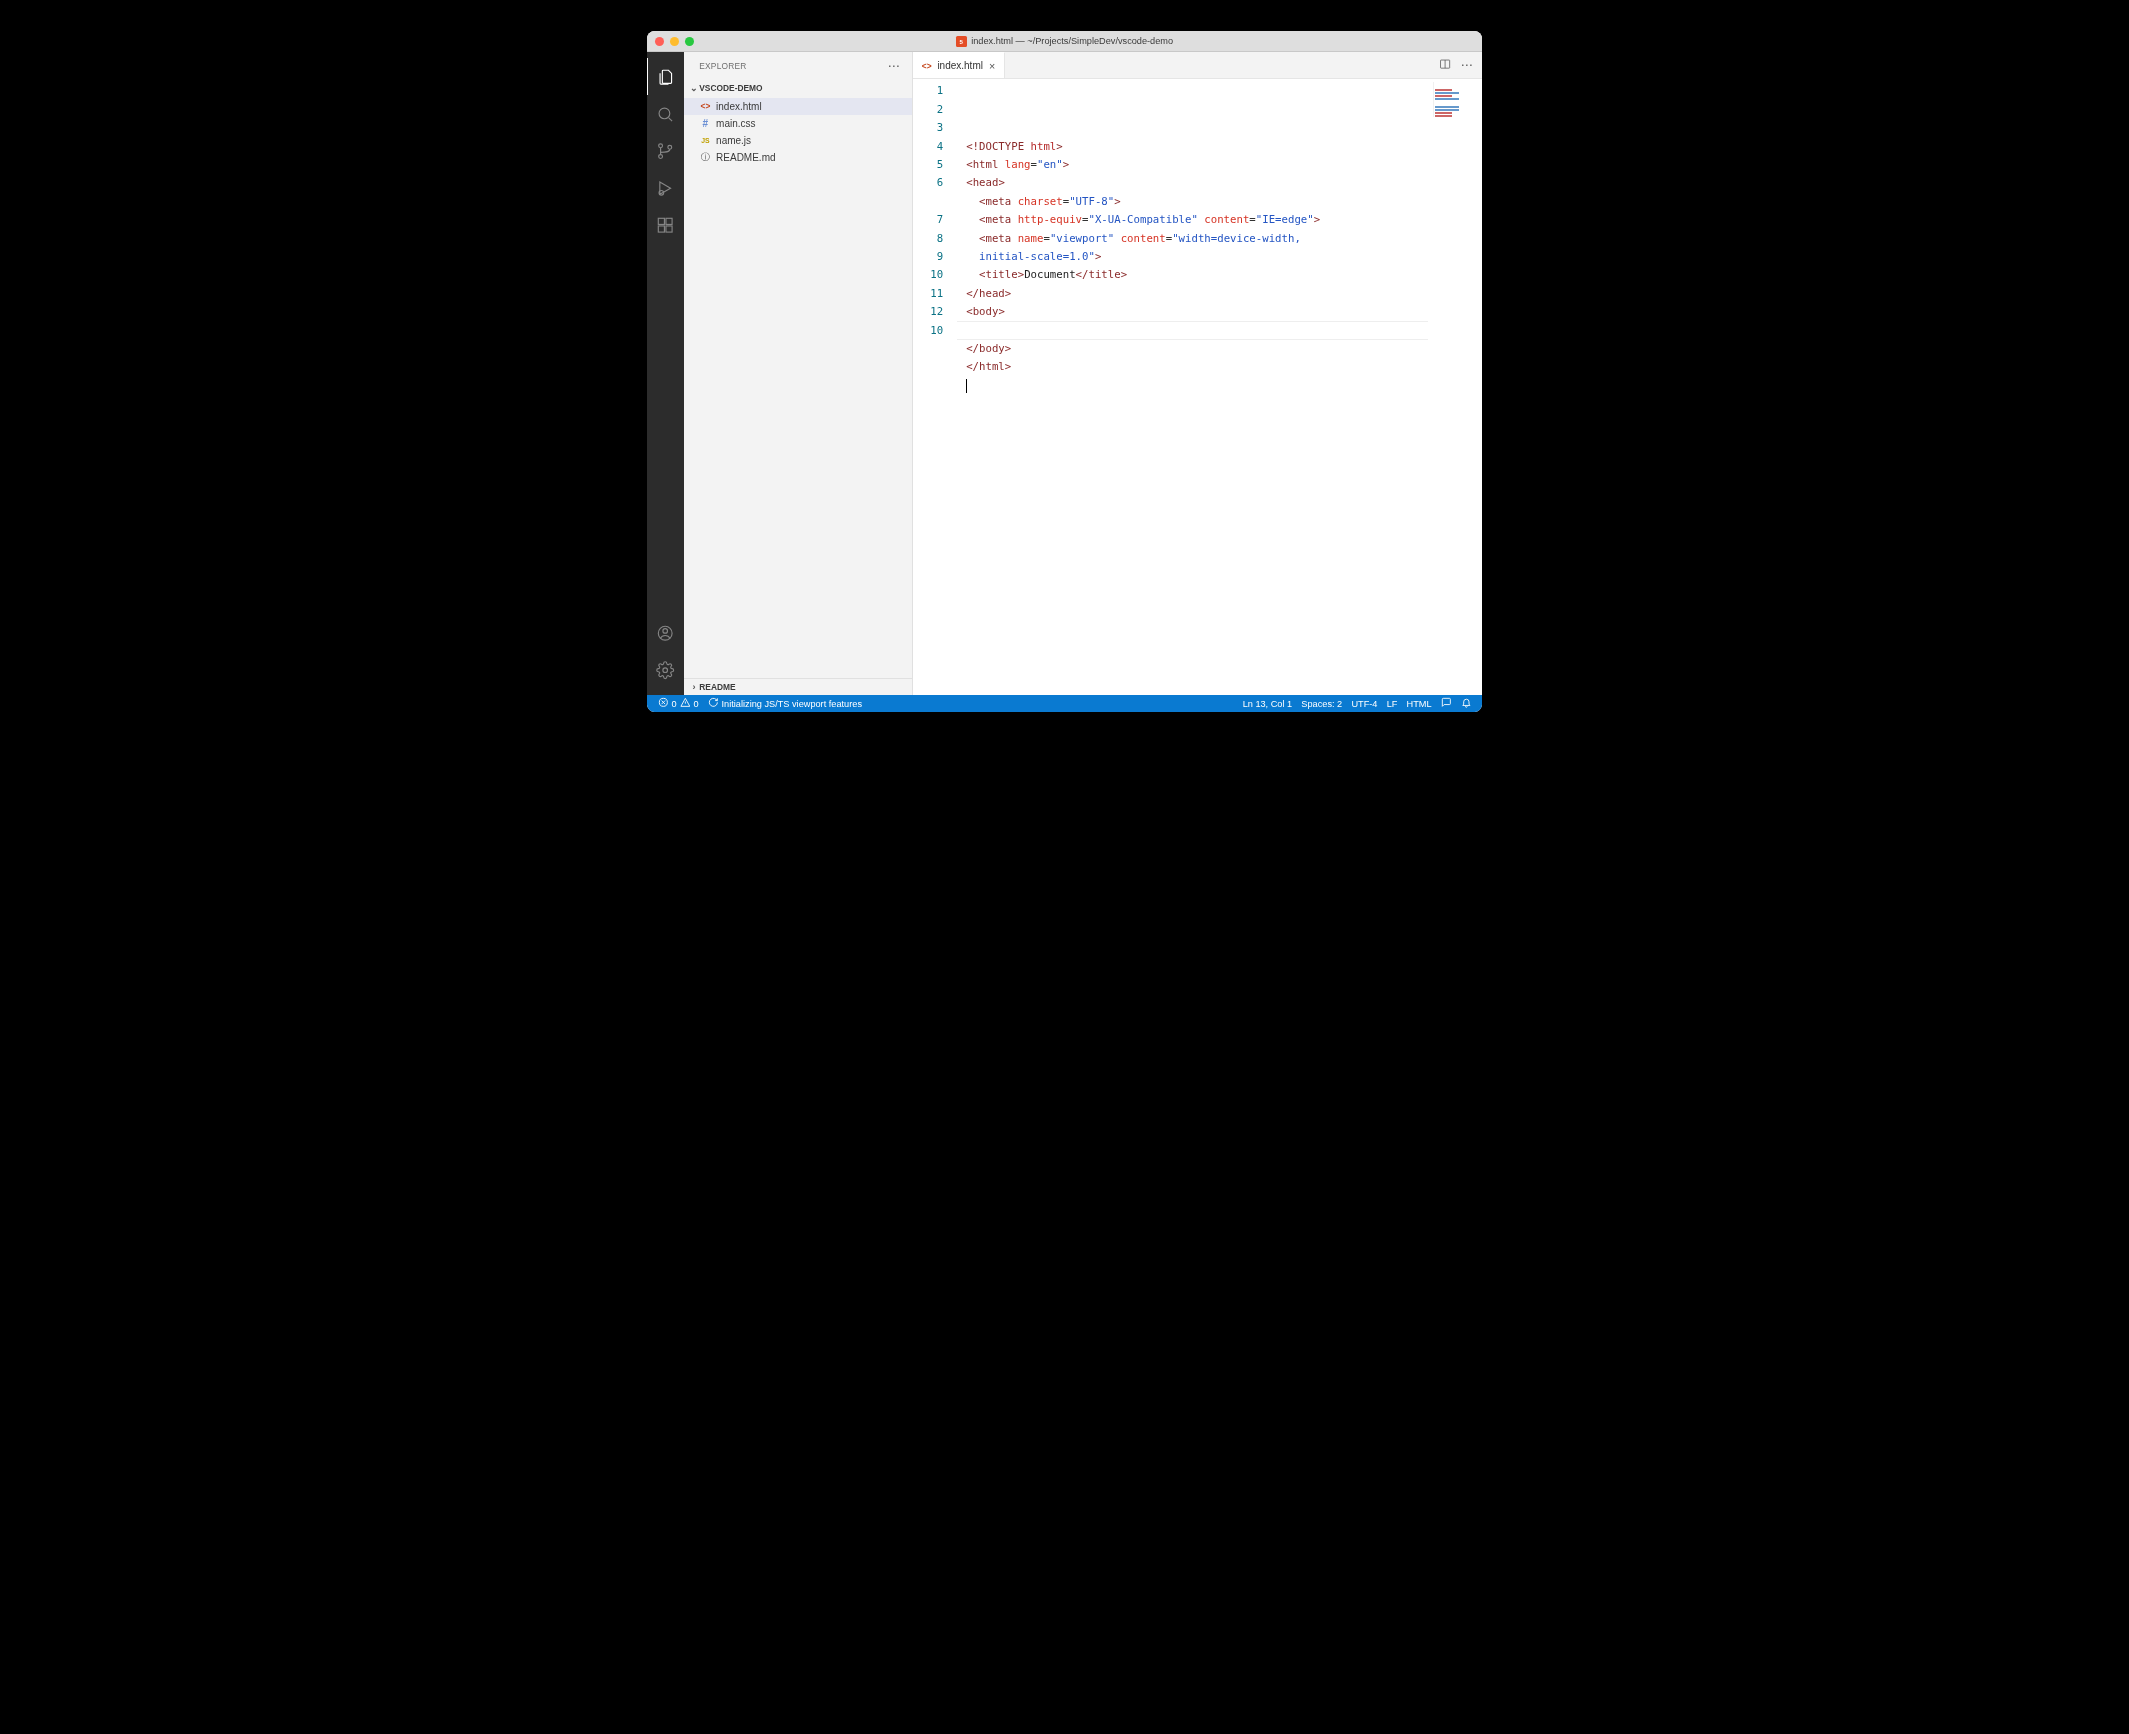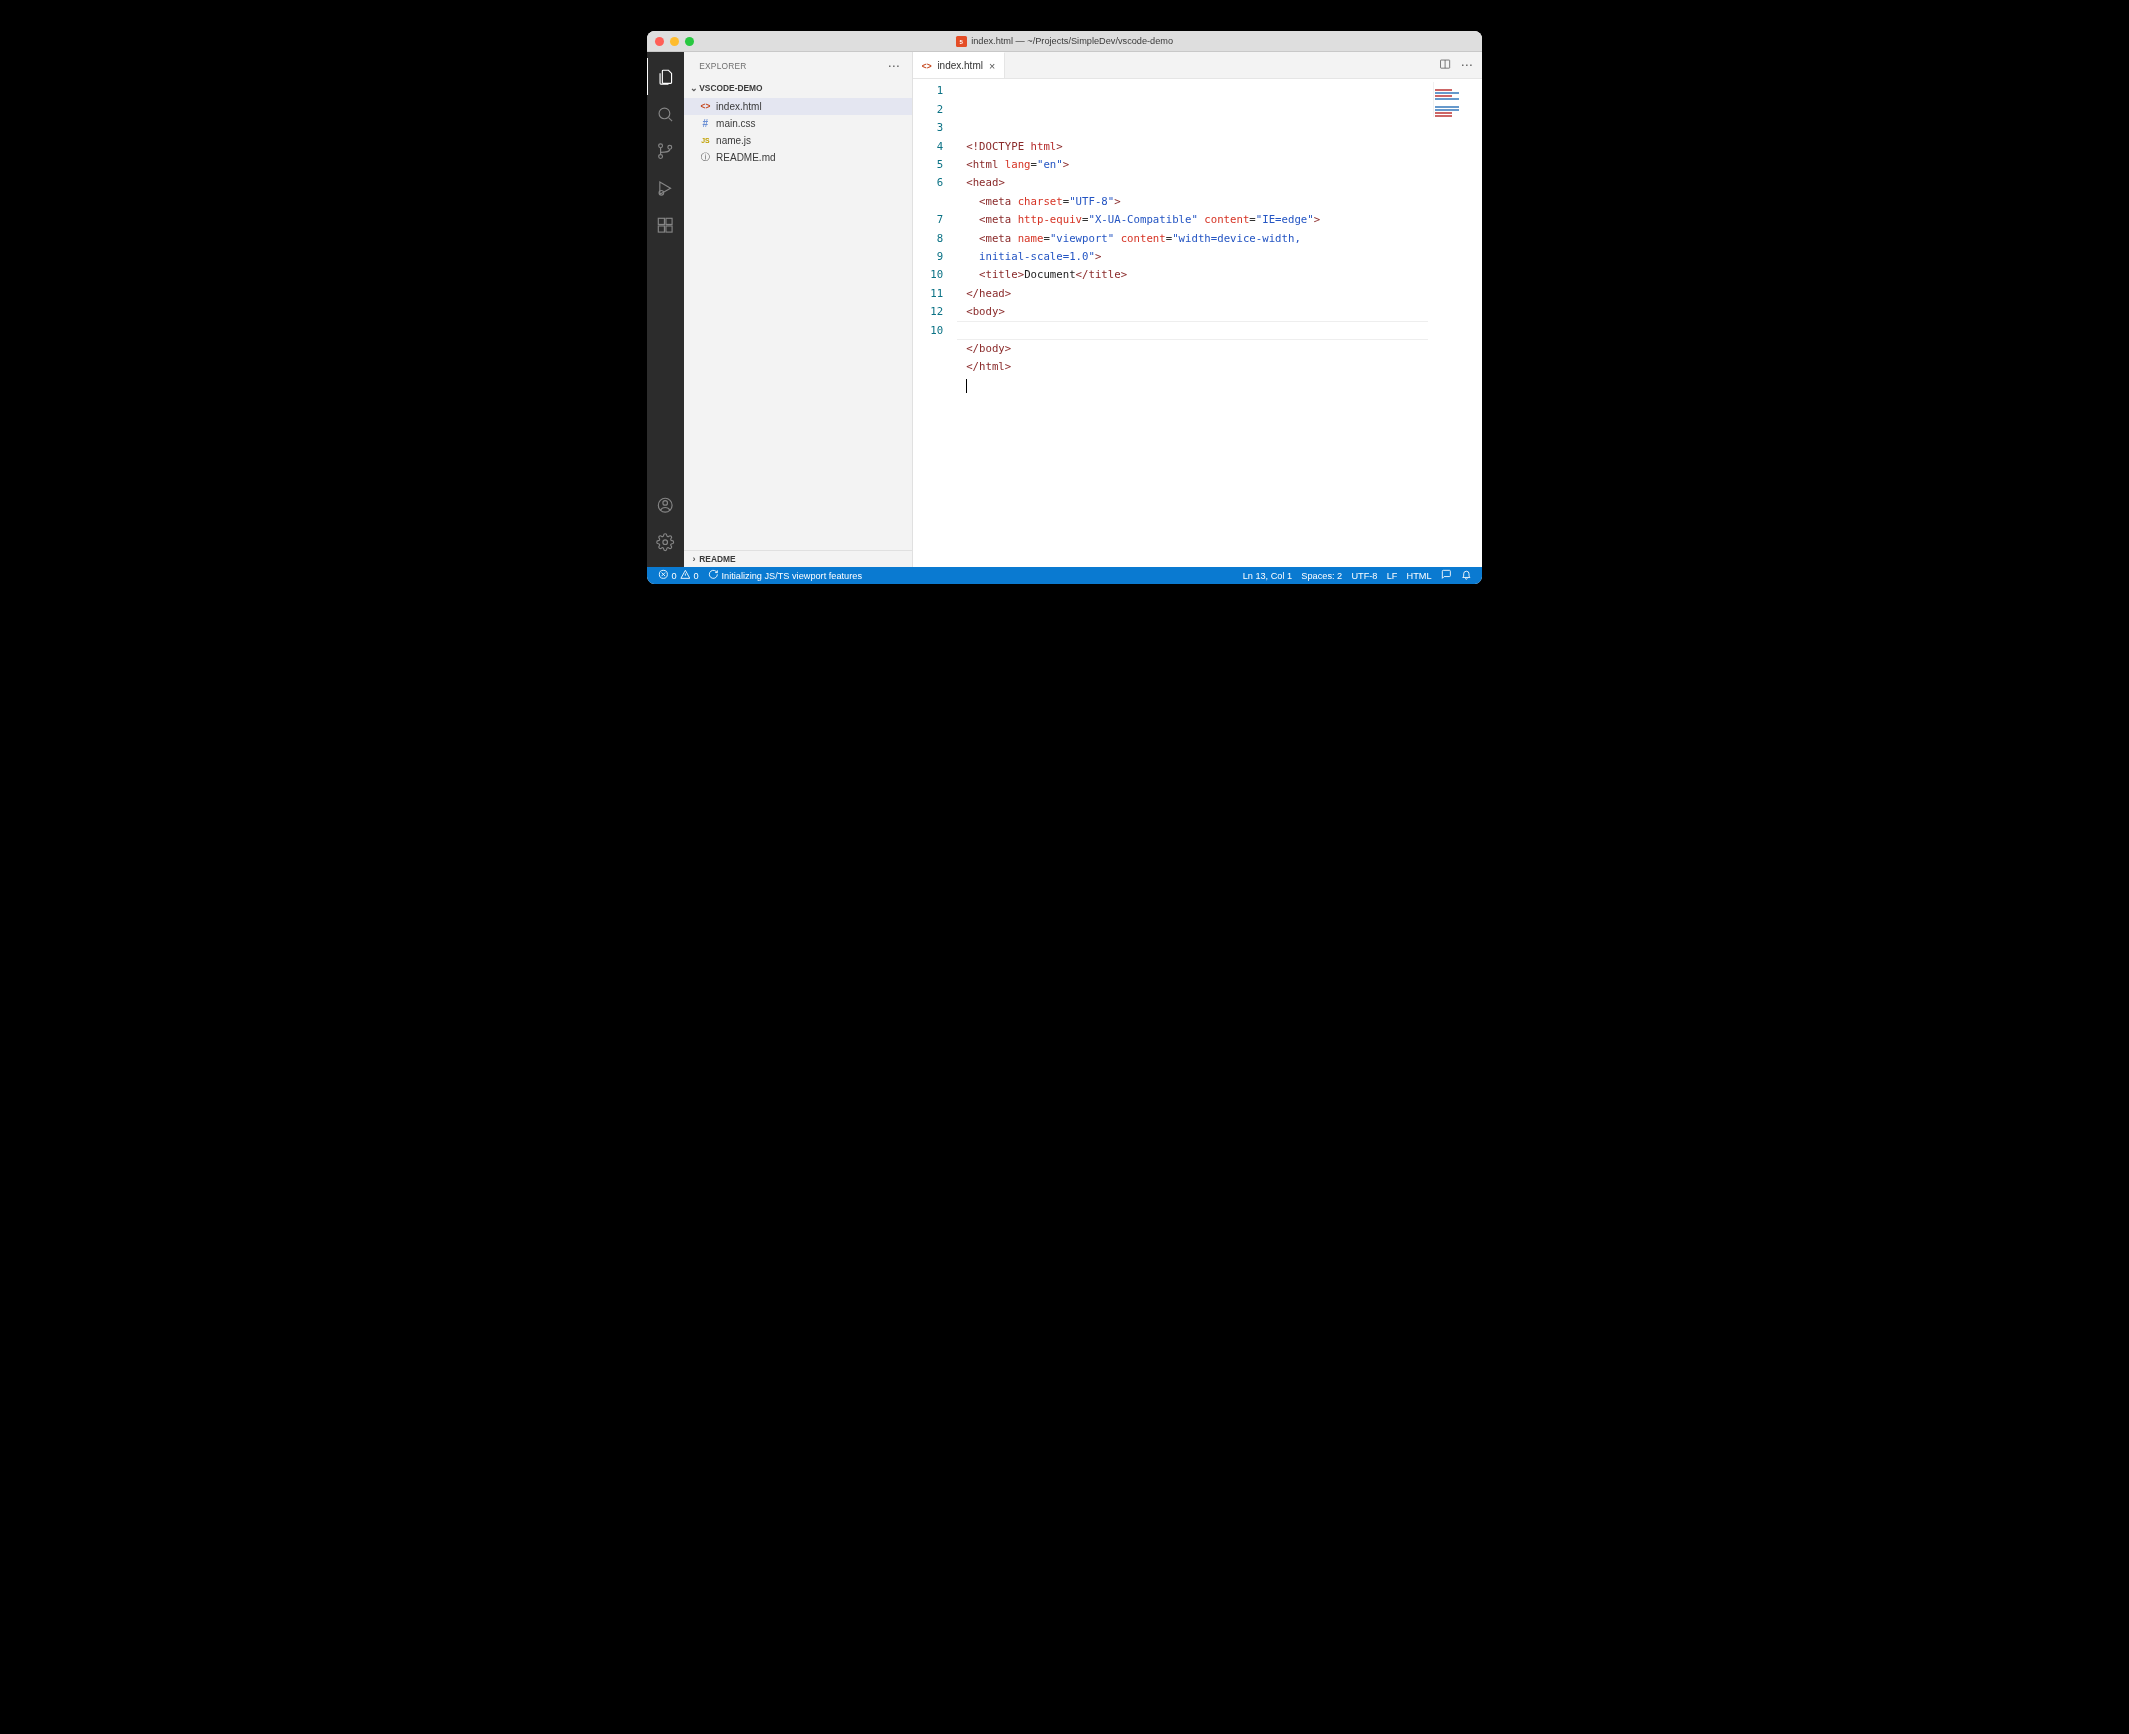--- a/index.html
+++ b/index.html
@@ -8,21 +8,21 @@
     background: #000;
     font-family: -apple-system, BlinkMacSystemFont, "Segoe UI", Helvetica, Arial, sans-serif;
     font-size: 10px;
     display: flex;
     align-items: flex-start;
     justify-content: center;
     padding: 31px 0;
   }
   .window {
     width: 835px;
-    height: 553px;
+    height: 681px;
     background: #fff;
     border-radius: 7.6px;
     overflow: hidden;
     display: flex;
     flex-direction: column;
     box-shadow: 0 15.3px 46px rgba(0,0,0,0.5);
   }
   
   .titlebar {
     height: 21.4px;
@@ -327,21 +327,21 @@
       </div>
     </div>
     <div class="sb-right">
       <div class="sb-item">
           <span>Ln 13, Col 1</span>
         </div>
       <div class="sb-item">
           <span>Spaces: 2</span>
         </div>
       <div class="sb-item">
-          <span>UTF-8</span>
+          <span>UTF-4</span>
         </div>
       <div class="sb-item">
           <span>LF</span>
         </div>
       <div class="sb-item">
           <span>HTML</span>
         </div>
       <div class="sb-item">
         <span class="sb-icon"><svg viewBox="0 0 24 24" fill="none" stroke="currentColor" stroke-width="2">
               <path d="M21 15a2 2 0 0 1-2 2H7l-4 4V5a2 2 0 0 1 2-2h14a2 2 0 0 1 2 2z"></path>

